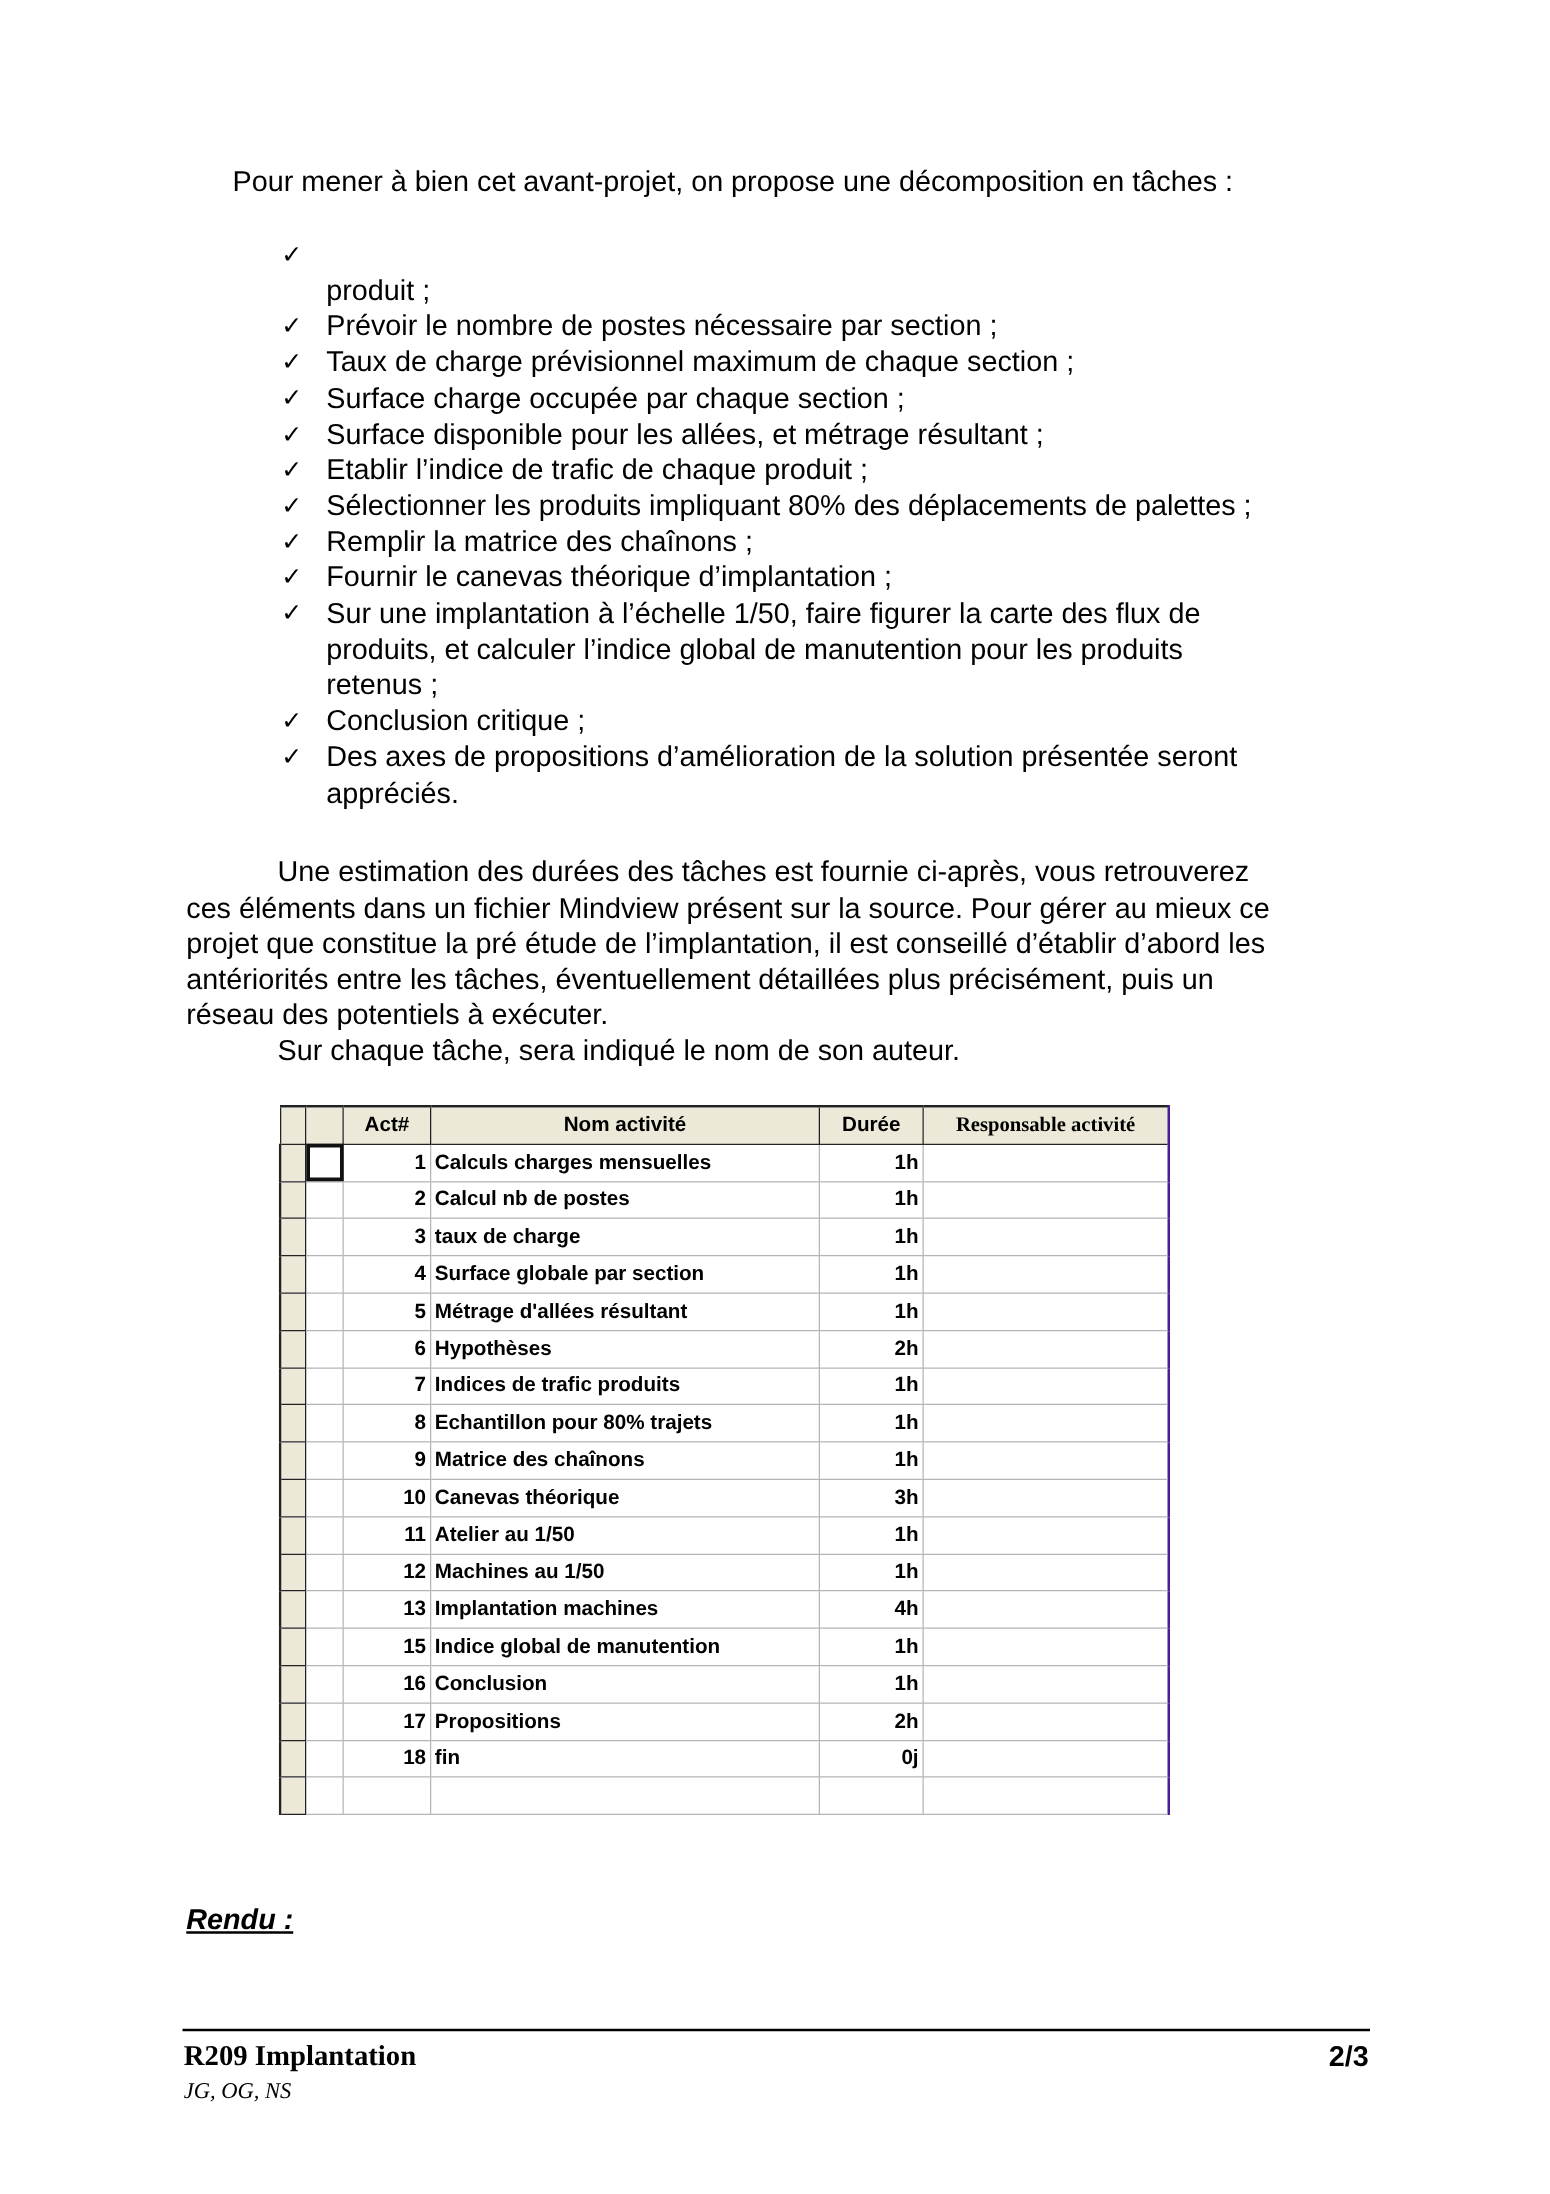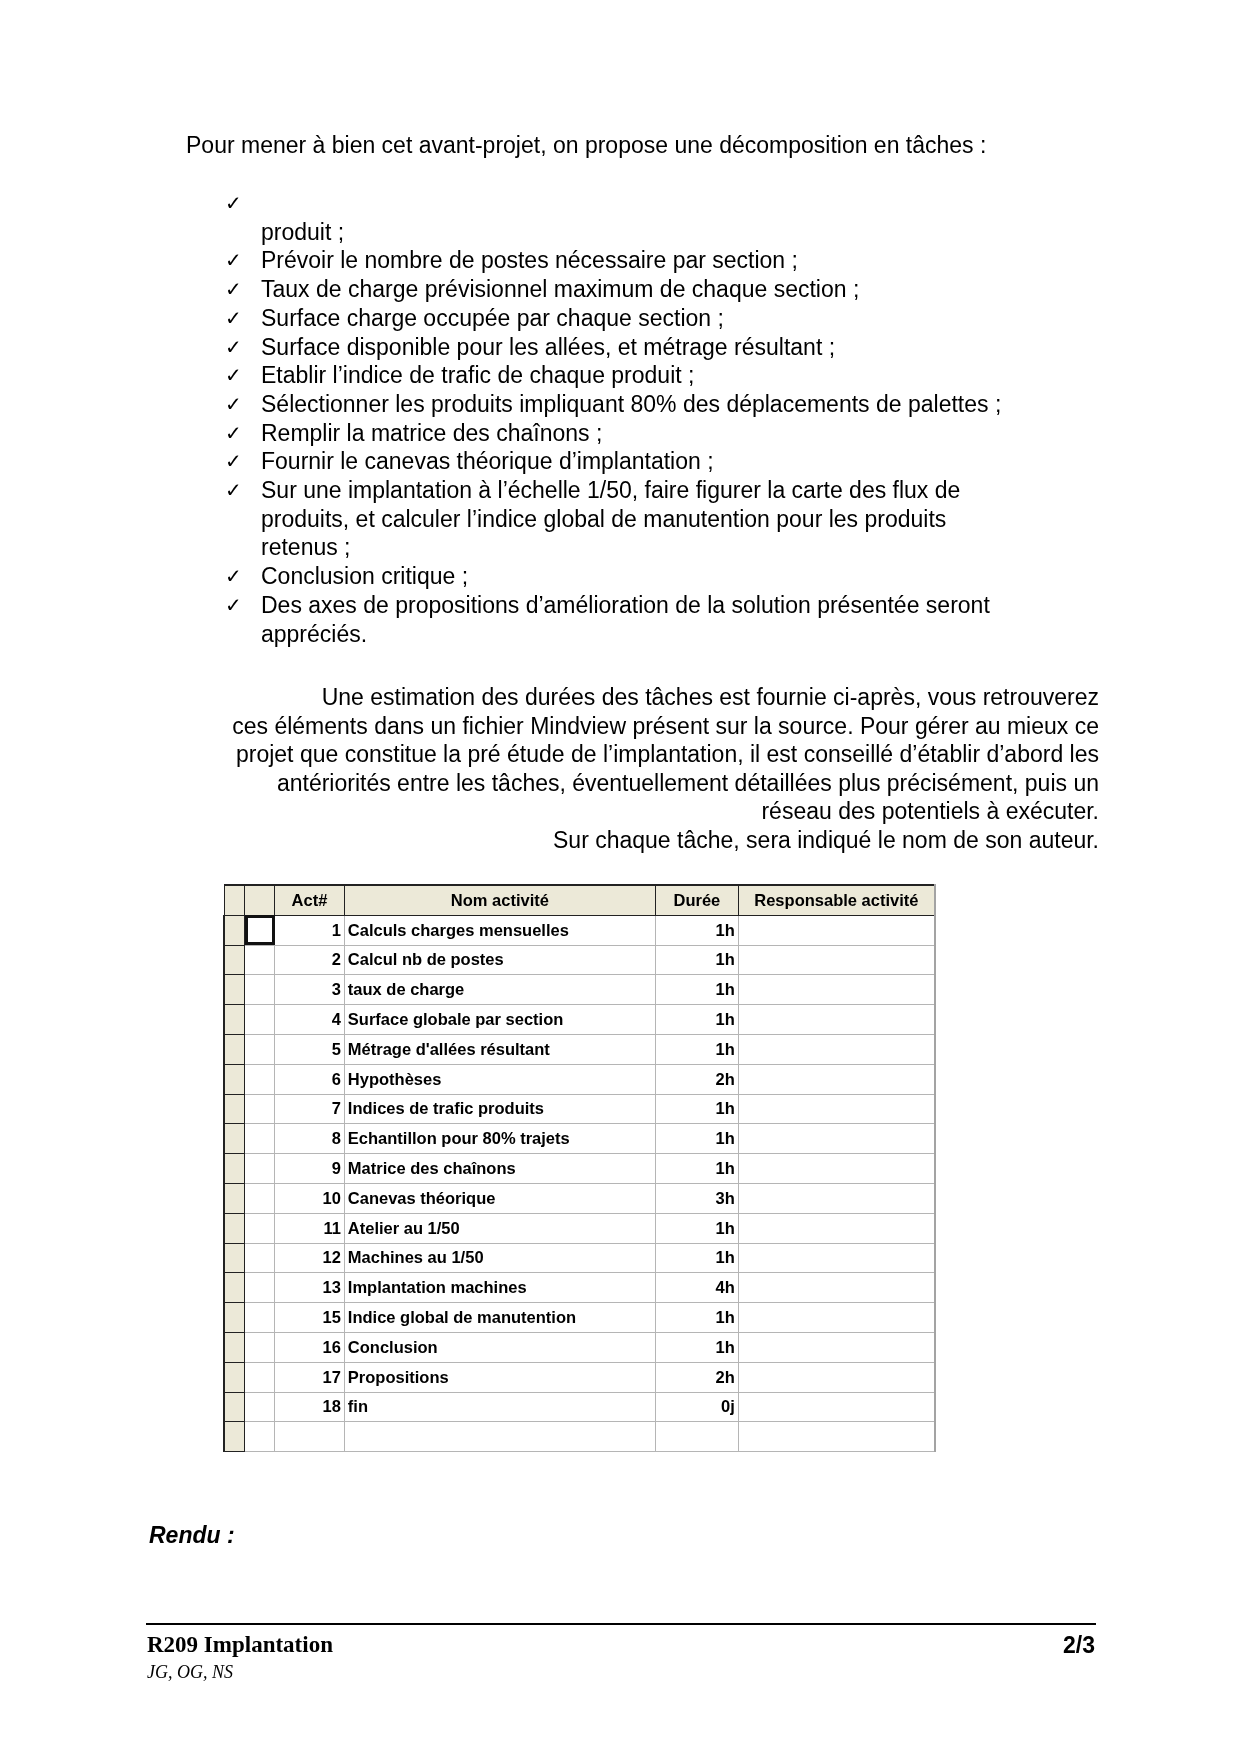--- a/index.html
+++ b/index.html
@@ -6,35 +6,35 @@
   body { width: 1240px; height: 1755px; position: relative; overflow: hidden; font-family: "Liberation Sans", sans-serif; color: #000; }
   .page { position: absolute; left: 0; top: 0; width: 1240px; height: 1755px; }
 
   .intro { position: absolute; left: 186px; top: 131px; font-size: 23px; line-height: 28px; white-space: nowrap; }
 
   .tasks { position: absolute; left: 225px; top: 189px; width: 870px; margin: 0; padding: 0; list-style: none; font-size: 23px; line-height: 28.7px; }
   .tasks li { position: relative; padding-left: 36px; }
   .tasks .check { position: absolute; left: 0; top: 0; font-family: "DejaVu Sans", sans-serif; font-size: 20px; }
 
   .para { position: absolute; left: 149px; top: 683px; width: 950px; font-size: 23px; line-height: 28.6px; }
-  .para p { margin: 0; text-indent: 73px; text-align: right; }
+  .para p { margin: 0; text-indent: 73px; }
   .para .line { white-space: nowrap; }
 
   .grid-wrap { position: absolute; left: 223px; top: 884px; width: 713px; height: 580px; overflow: hidden; }
   table.grid { border-collapse: collapse; font-family: "Liberation Sans", sans-serif; font-weight: bold; font-size: 16.5px; table-layout: fixed; }
   table.grid th, table.grid td { height: 28.8px; padding: 0 3px; border: 1px solid #b5b5b5; white-space: nowrap; overflow: hidden; }
   table.grid thead th { background: #ece9d8; border: 1px solid #222; border-top: 2px solid #222; font-weight: bold; text-align: center; }
   table.grid td.gutter1 { background: #ece9d8; border-left: 2px solid #222; border-right: 1px solid #222; border-top: 1px solid #222; border-bottom: 1px solid #222; }
   table.grid td.gutter2 { background: #fff; }
   table.grid td.num { text-align: right; }
   table.grid td.dur { text-align: right; }
-  table.grid th.last, table.grid td.last { border-right: 2px solid #a3a3a3; }
+  table.grid th.last, table.grid td.last { border-right: 2px solid #4c1d95; font-family: Liberation Serif, serif; }
   .selcell { outline: 3px solid #111; outline-offset: -3px; }
 
-  .rendu { position: absolute; left: 149px; top: 1522px; font-size: 23px; font-weight: bold; font-style: italic; }
+  .rendu { position: absolute; left: 149px; top: 1522px; font-size: 23px; font-weight: bold; font-style: italic; text-decoration: underline; }
 
   .footer-rule { position: absolute; left: 146px; top: 1623px; width: 950px; height: 0; border-top: 2px solid #000; }
   .footer-title { position: absolute; left: 147px; top: 1632px; font-family: "Liberation Serif", serif; font-weight: bold; font-size: 23px; }
   .footer-page { position: absolute; right: 145px; top: 1632px; font-family: Liberation Sans, sans-serif; font-weight: bold; font-size: 23px; }
   .footer-authors { position: absolute; left: 147px; top: 1662px; font-family: "Liberation Serif", serif; font-style: italic; font-size: 18px; }
 </style>
 </head>
 <body>
 
 <div class="page">

